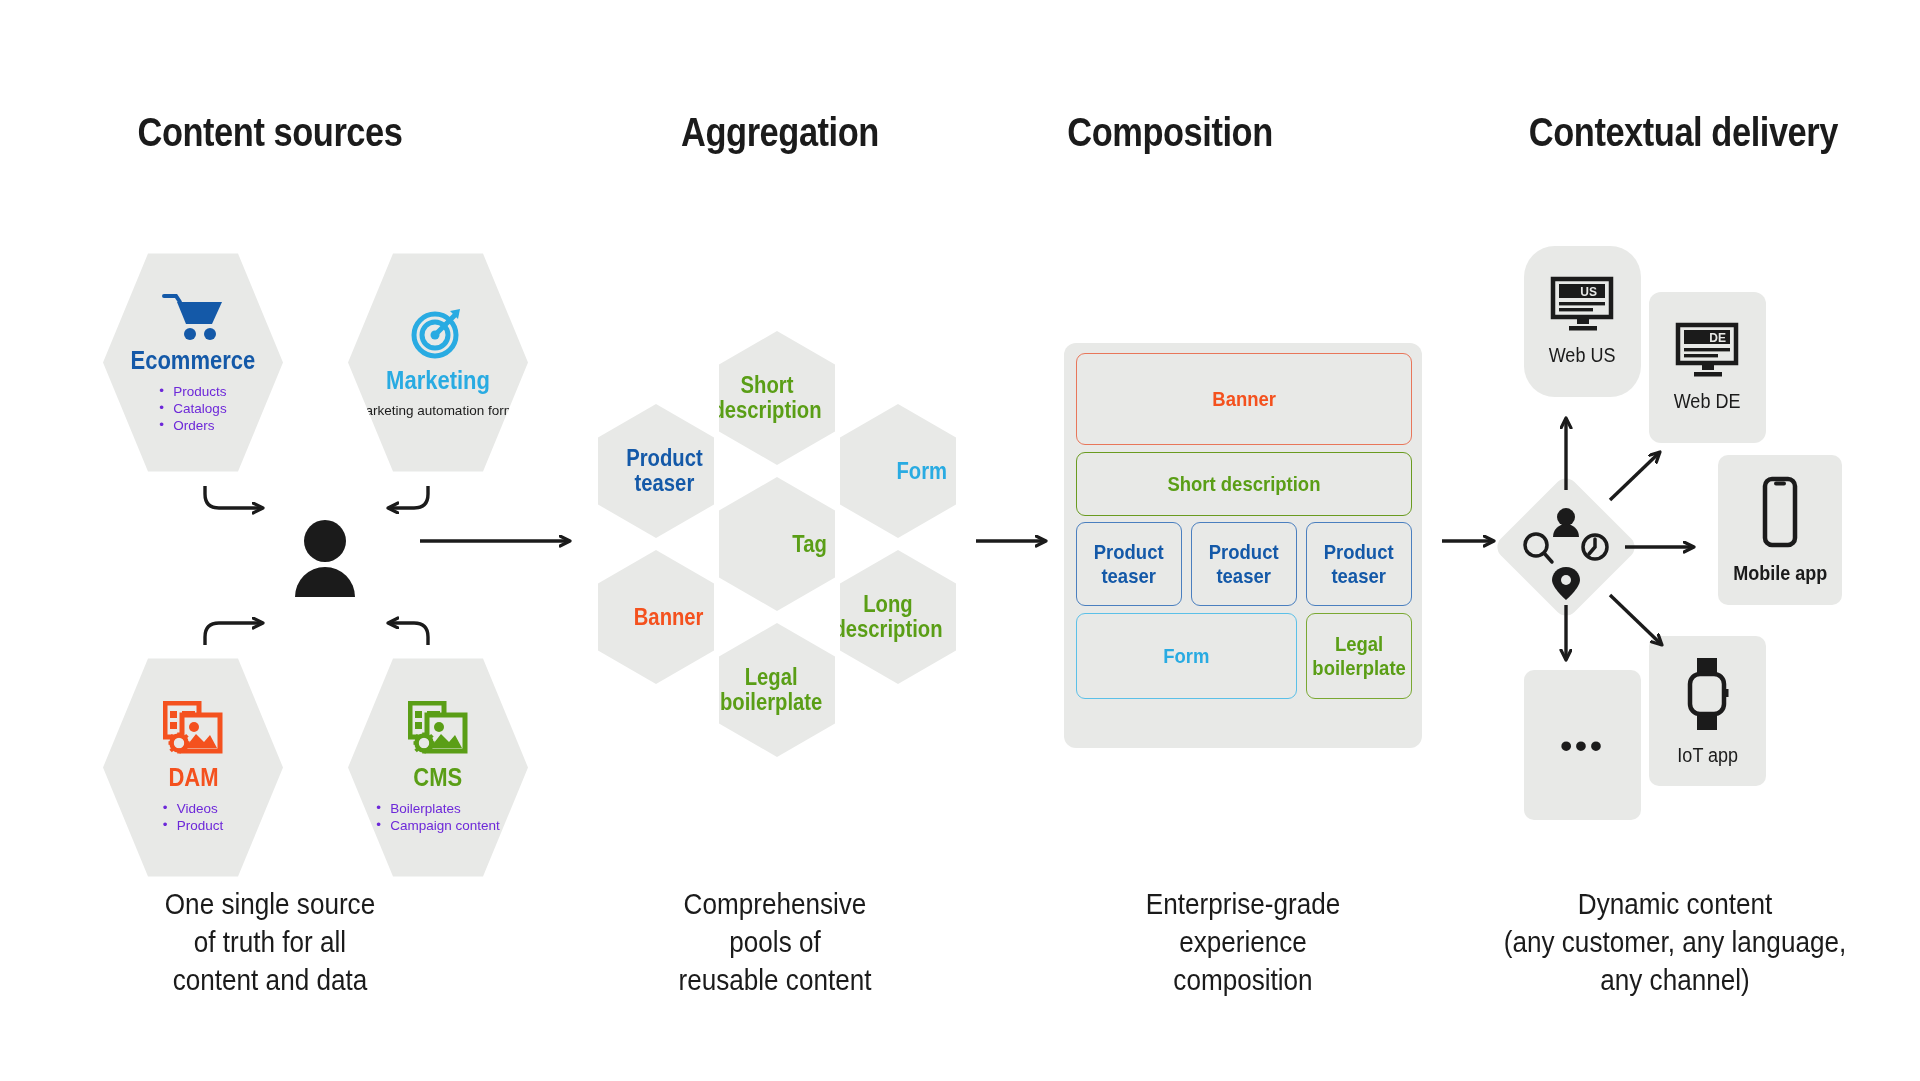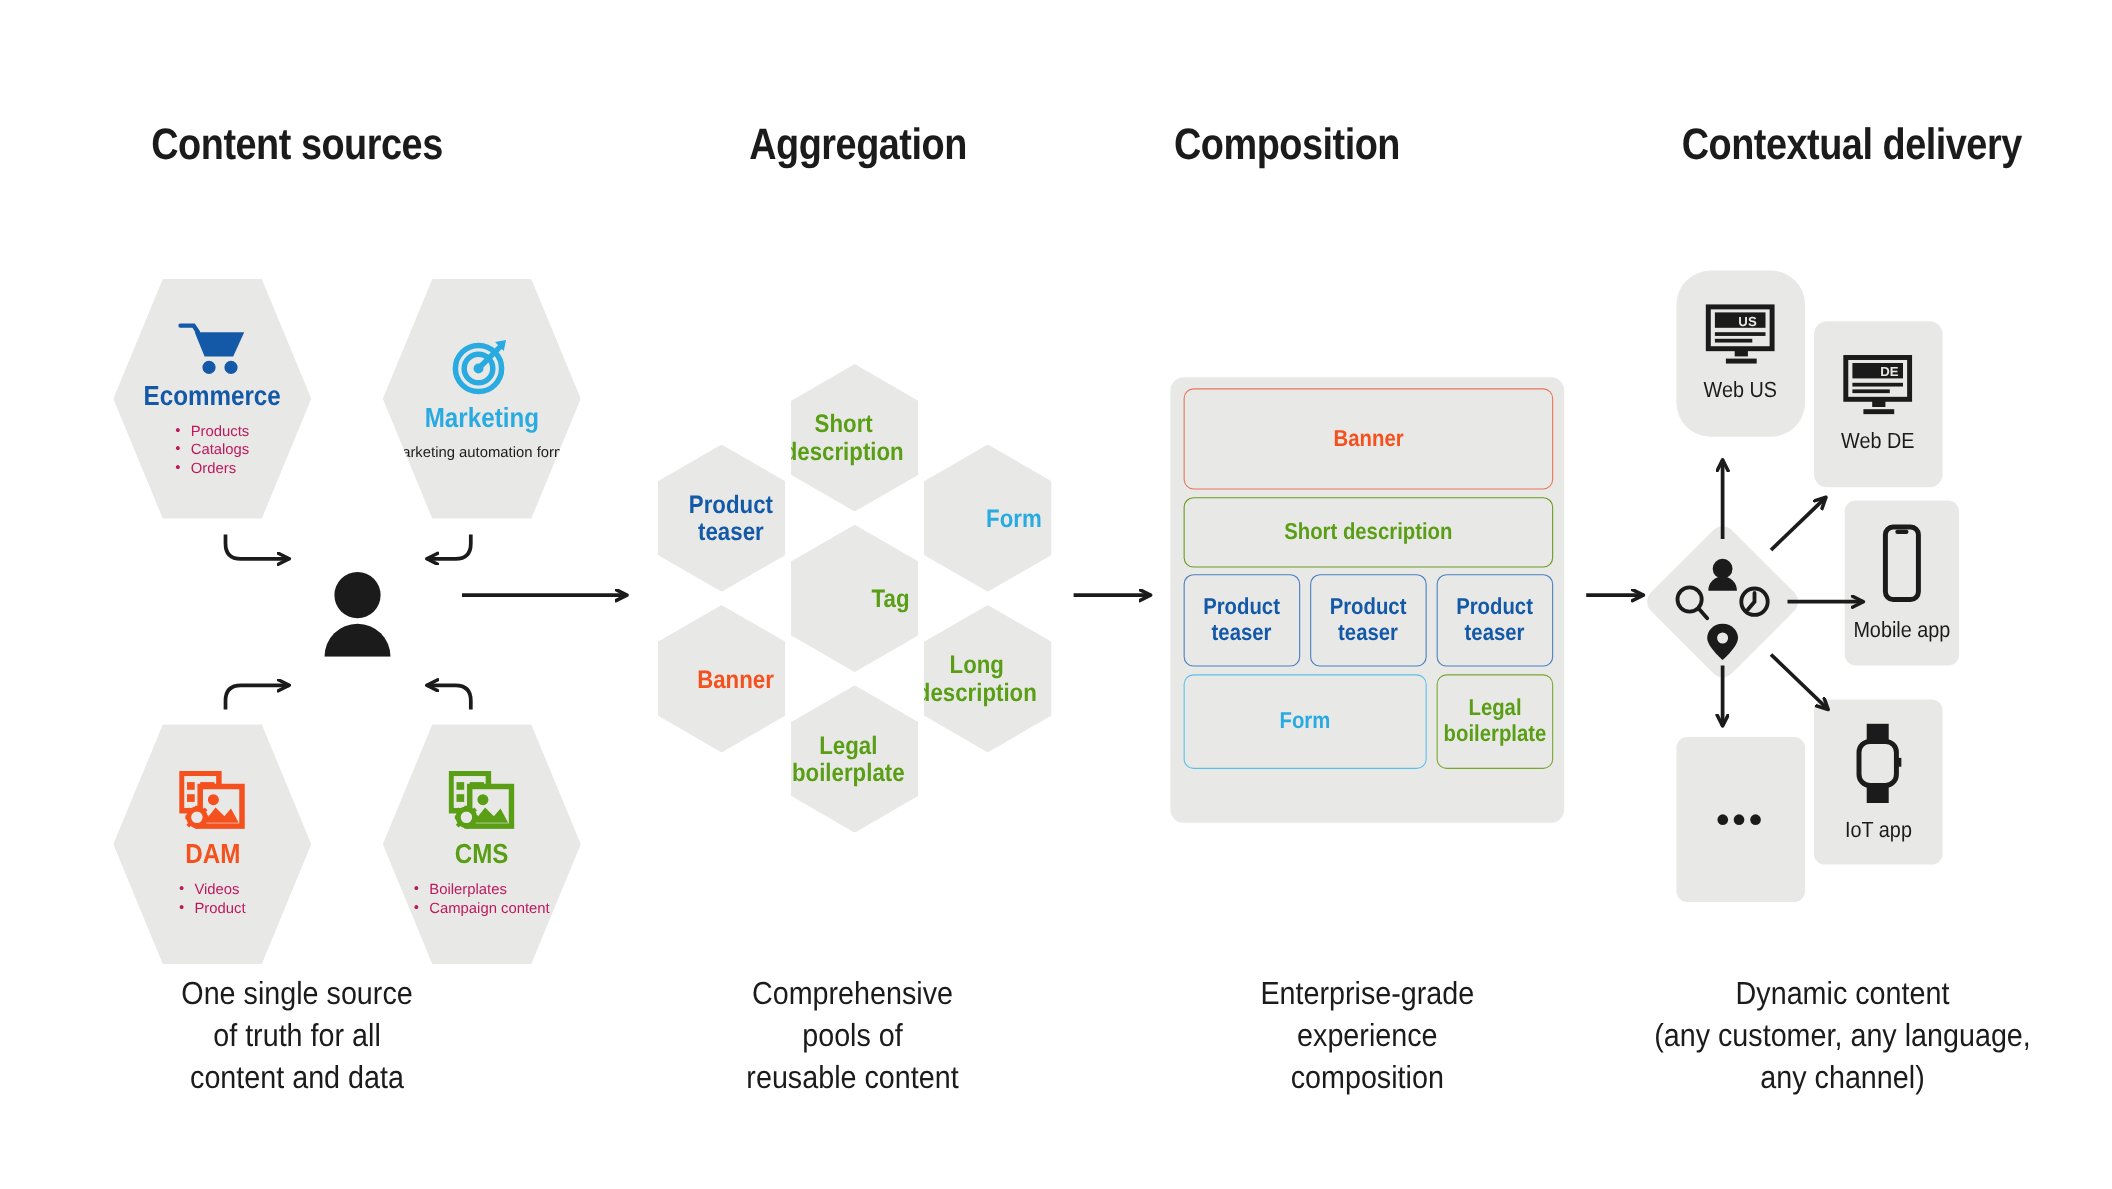--- a/index.html
+++ b/index.html
@@ -53,21 +53,21 @@
   .src-label{
     font-family:"Liberation Sans Narrow","Liberation Sans",sans-serif;
     font-weight:700;
     font-size:25px;
     transform:scaleX(0.88);
     margin-top:2px;
   }
   .src-bullets{
     margin-top:8px;
     font-size:13.5px;
-    color:#be185d;
+    color:#6d28d9;
     text-align:left;
     line-height:17px;
   }
   .src-bullets div{position:relative;padding-left:14px;}
   .src-bullets div:before{content:"•";position:absolute;left:0;top:-1px;}
   .src-sub{
     margin-top:8px;
     font-size:13.5px;
     line-height:16px;
     color:#1b1b1b;
@@ -350,21 +350,21 @@
         <text x="52" y="20" text-anchor="end" fill="#e8e9e7" font-family="Liberation Sans, sans-serif" font-size="12" font-weight="700">DE</text>
         <rect x="10" y="26" width="46" height="3.4" fill="#1b1b1b"></rect>
         <rect x="10" y="32" width="34" height="3.4" fill="#1b1b1b"></rect>
         <rect x="28" y="41" width="12" height="7" fill="#1b1b1b"></rect>
         <rect x="20" y="50" width="28" height="4.5" fill="#1b1b1b"></rect>
       </svg>
     </div>
     <div class="tile-label">Web DE</div>
   </div>
 
-  <div class="tile" style="left:1677px;top:455px;width:104px;height:150px;">
+  <div class="tile" style="left:1718px;top:455px;width:124px;height:150px;font-weight:bold;">
     <div class="icon-box">
       <svg width="48" height="74" viewBox="0 0 48 74">
         <rect x="9" y="3" width="30" height="66" rx="7" fill="none" stroke="#1b1b1b" stroke-width="4.5"></rect>
         <rect x="18" y="5.5" width="12" height="4" rx="2" fill="#1b1b1b"></rect>
       </svg>
     </div>
     <div class="tile-label">Mobile app</div>
   </div>
 
   <div class="tile" style="left:1649px;top:636px;width:117px;height:150px;">

